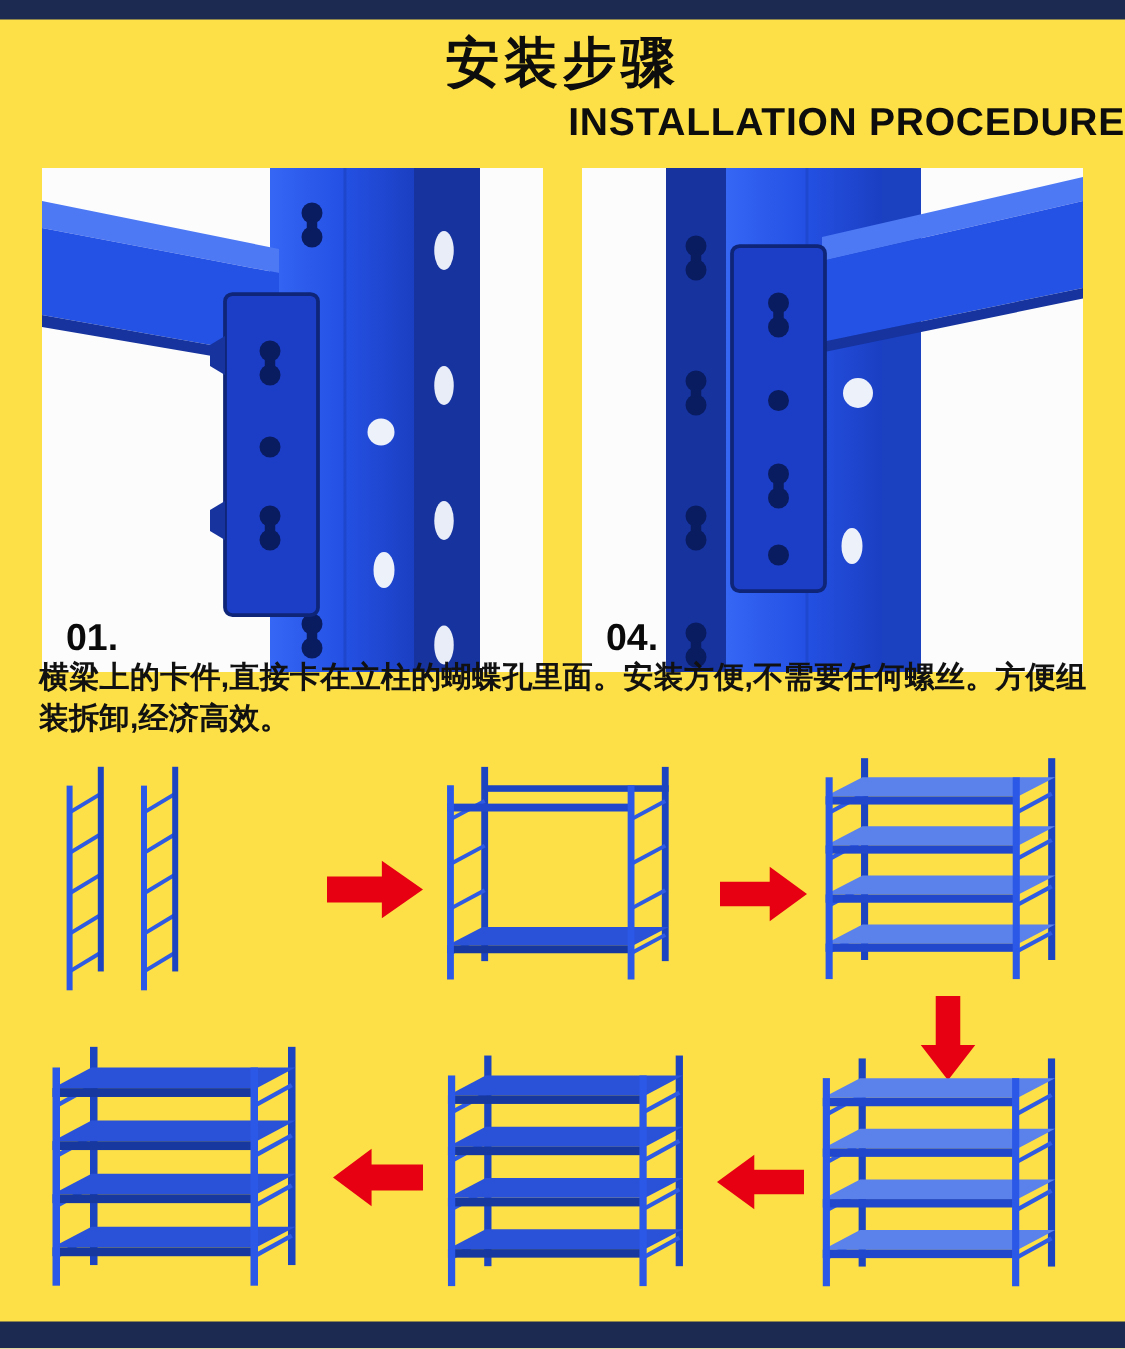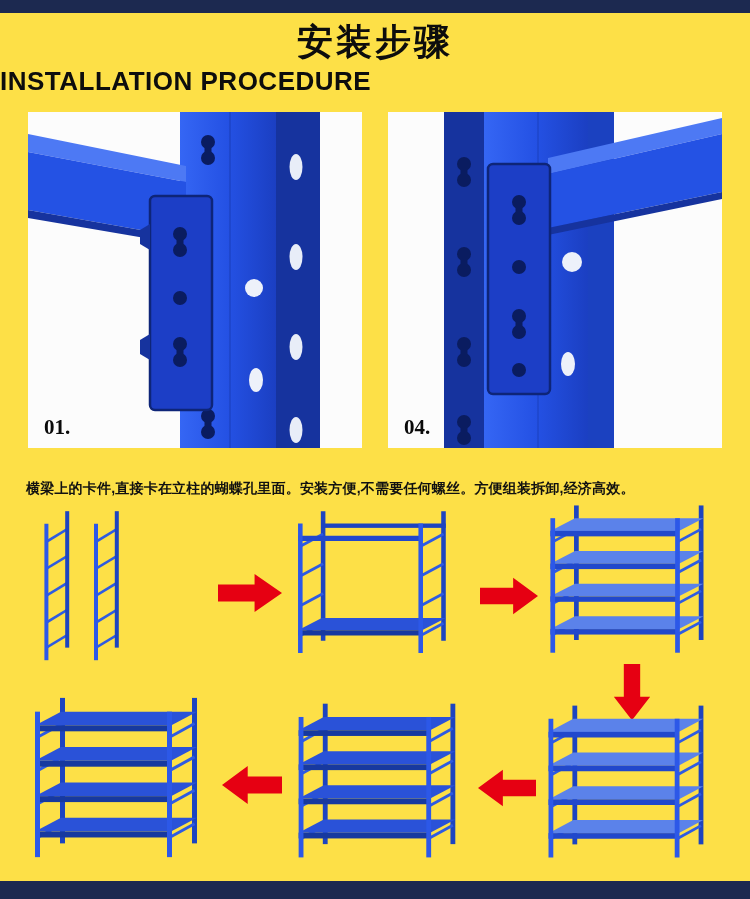--- a/index.html
+++ b/index.html
@@ -5,31 +5,31 @@
   * { margin:0; padding:0; box-sizing:border-box; }
   html,body { background:#ffffff; }
   body { font-family:"Liberation Sans","DejaVu Sans",sans-serif; }
   .page { position:relative; width:750px; height:899px; background:#fde047; overflow:hidden; margin:0 auto; }
   .bar { position:absolute; left:0; width:750px; background:#1c2950; }
   .bar.top { top:0; height:13px; }
   .bar.bottom { top:881px; height:18px; }
   .title { position:absolute; top:18px; left:0; width:750px; text-align:center;
            font-size:36px; font-weight:700; color:#0d0d0d; letter-spacing:3px;
            font-family:"DejaVu Sans",sans-serif; }
-  .subtitle { position:absolute; top:66px; left:0; width:750px; text-align:left;
+  .subtitle { position:absolute; top:66px; left:0; width:750px; text-align:right;
               font-size:26px; font-weight:800; color:#0d0d0d; letter-spacing:0.5px;
               font-family:"Liberation Sans",sans-serif; }
   .photo { position:absolute; top:112px; width:334px; height:336px;
            background:linear-gradient(135deg,#fbfbfb 0%,#f1f1f1 100%); overflow:hidden; }
   .photo.left  { left:28px; }
   .photo.right { left:388px; }
   .photo > svg { position:absolute; top:0; left:0; }
-  .photo-label { position:absolute; left:16px; bottom:8px; font-size:21px; font-weight:800;
-                 color:#0a0a0a; font-family:Liberation Serif, serif; }
-  .desc { position:absolute; top:480px; left:26px; width:702px; font-size:14px;
+  .photo-label { position:absolute; left:16px; bottom:8px; font-size:25px; font-weight:800;
+                 color:#0a0a0a; font-family:Liberation Sans, sans-serif; }
+  .desc { position:absolute; top:438px; left:26px; width:702px; font-size:20px;
           font-weight:600; color:#111111; letter-spacing:0.2px; }
   .assembly { position:absolute; top:492px; left:0; width:750px; height:388px; }
   .assembly .item { position:absolute; display:block; }
 </style>
 </head>
 <body>
 
 <svg width="0" height="0" style="position:absolute" aria-hidden="true">
   <defs>
     <linearGradient id="pg1" x1="0" y1="0" x2="1" y2="0">

